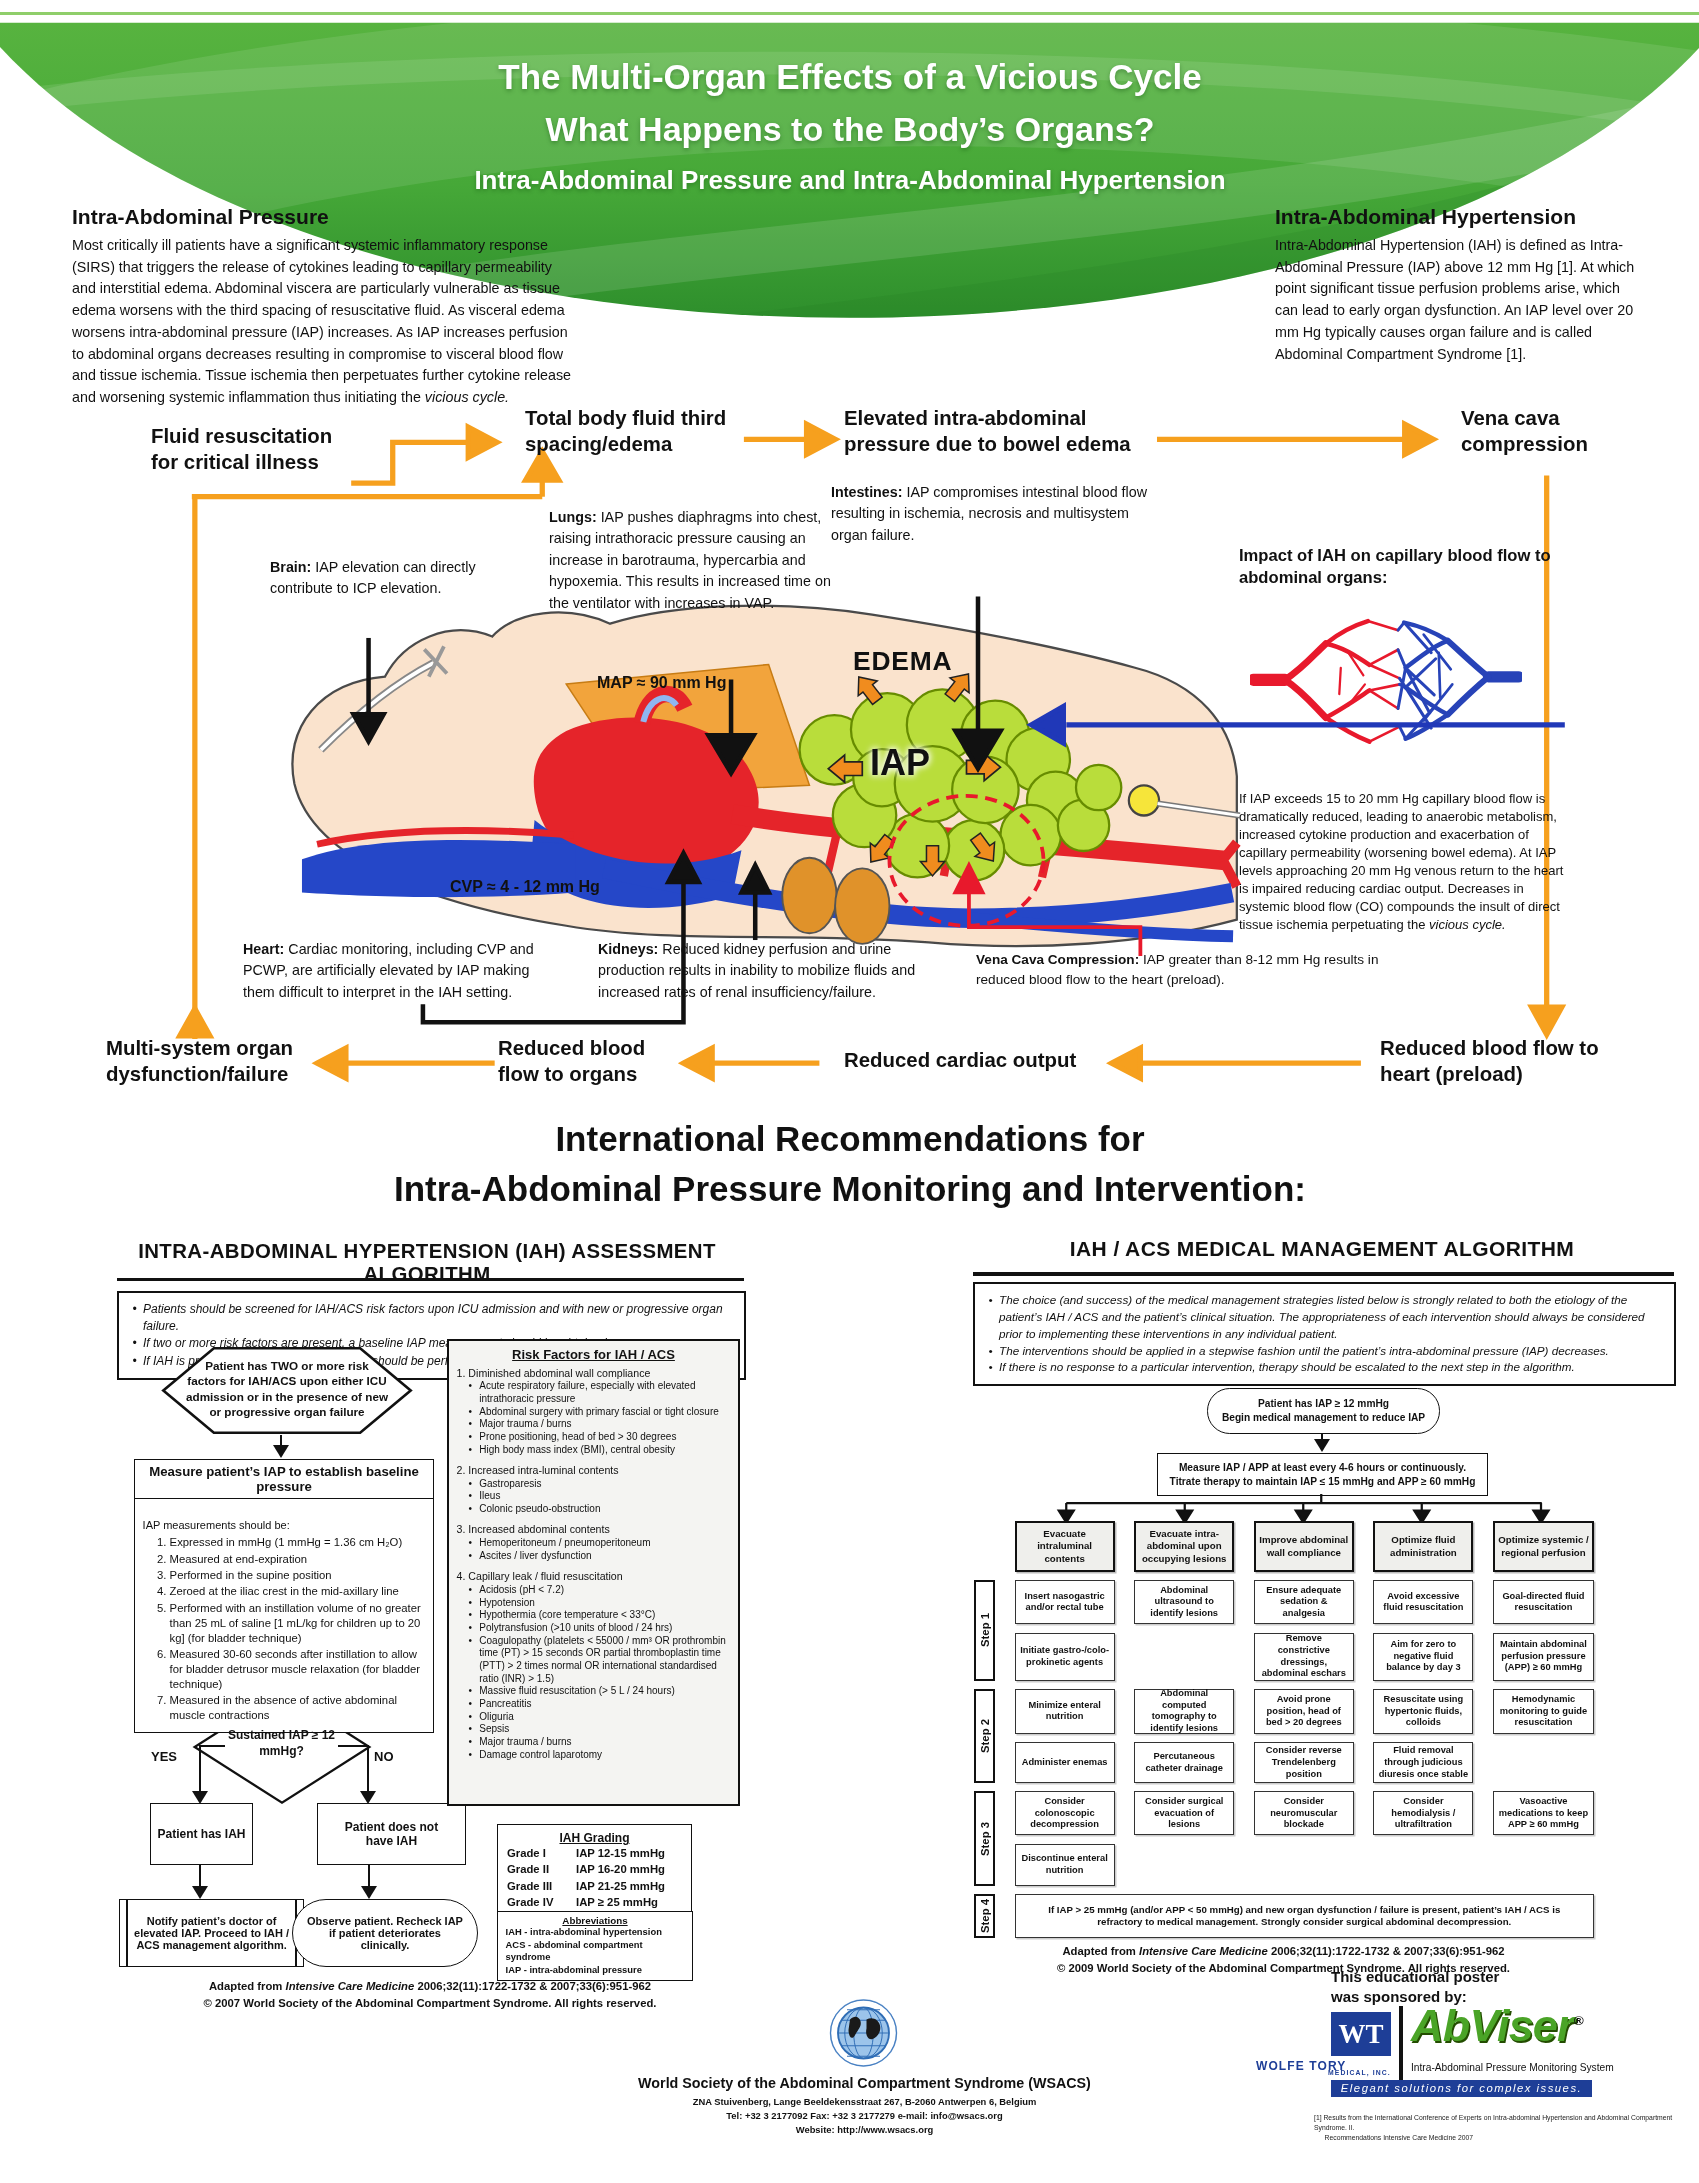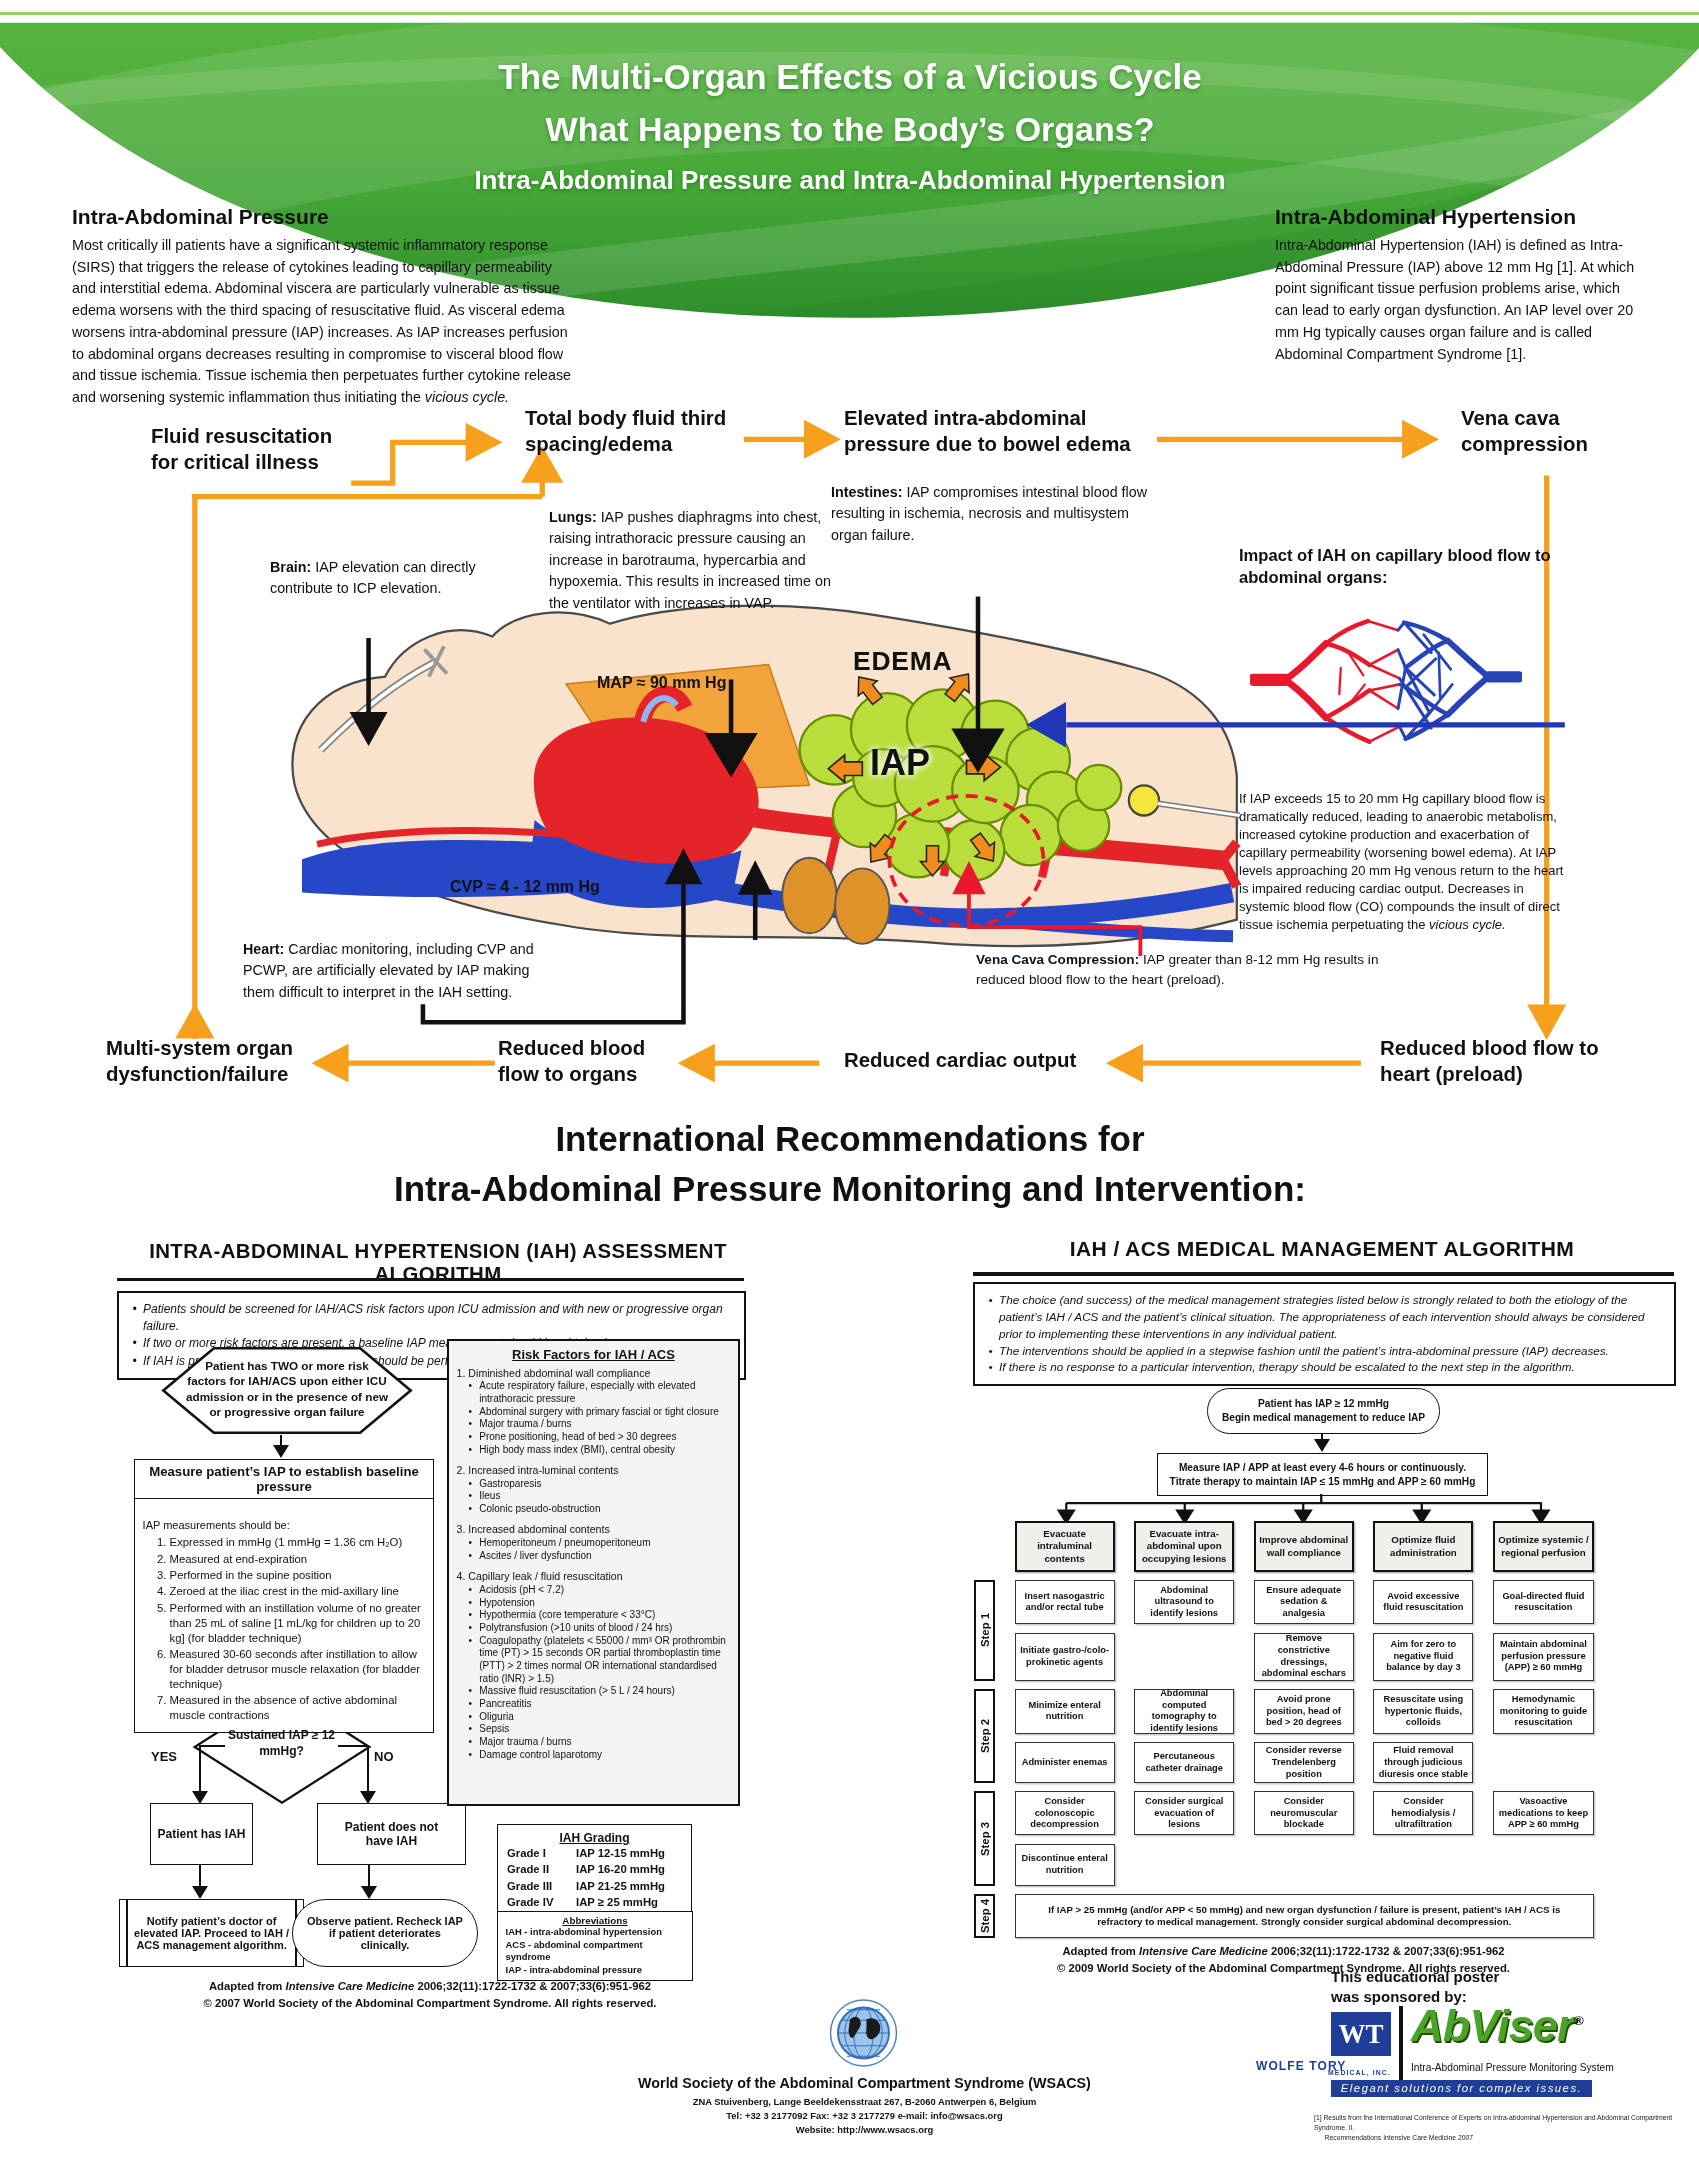--- a/index.html
+++ b/index.html
@@ -259,38 +259,41 @@
   </div>
   <div class="abs callout" style="left:525px;top:507px;width:291px;z-index:3;margin-left:24px;">
     <span class="lb">Lungs:</span><span> IAP pushes diaphragms into chest, raising intrathoracic pressure causing an increase in barotrauma, hypercarbia and hypoxemia. This results in increased time on the ventilator with increases in VAP.</span>
   </div>
   <div class="abs callout" style="left:831px;top:482px;width:325px;z-index:3;">
     <span class="lb">Intestines:</span><span> IAP compromises intestinal blood flow resulting in ischemia, necrosis and multisystem organ failure.</span>
   </div>
   <div class="abs callout" style="left:243px;top:939px;width:302px;z-index:3;">
     <span class="lb">Heart:</span><span> Cardiac monitoring, including CVP and PCWP, are artificially elevated by IAP making them difficult to interpret in the IAH setting.</span>
   </div>
+  <div class="abs callout" style="left:598px;top:939px;width:336px;z-index:3;">
+    <span class="lb">Kidneys:</span><span> Reduced kidney perfusion and urine production results in inability to mobilize fluids and increased rates of renal insufficiency/failure.</span>
+  </div>
   <div class="abs callout" style="left:976px;top:950px;width:453px;font-size:13.6px;z-index:3;">
     <span class="lb">Vena Cava Compression:</span><span> IAP greater than 8-12 mm Hg results in reduced blood flow to the heart (preload).</span>
   </div>
 
   <div class="abs b" style="left:1239px;top:545px;width:317px;font-size:16.6px;line-height:1.3;z-index:3;">Impact of IAH on capillary blood flow to abdominal organs:</div>
   <div class="abs" style="left:1239px;top:790px;width:336px;font-size:13px;line-height:1.38;z-index:3;">
     <span>If IAP exceeds 15 to 20 mm Hg capillary blood flow is dramatically reduced, leading to anaerobic metabolism, increased cytokine production and exacerbation of capillary permeability (worsening bowel edema). At IAP levels approaching 20 mm Hg venous return to the heart is impaired reducing cardiac output. Decreases in systemic blood flow (CO) compounds the insult of direct tissue ischemia perpetuating the </span><span class="i">vicious cycle.</span>
   </div>
 
   <div class="abs b" style="left:853px;top:646px;font-size:26.4px;z-index:3;letter-spacing:0.8px;">EDEMA</div>
   <div class="abs b" style="left:870px;top:742px;font-size:36px;z-index:3;text-shadow:0 0 6px #fff,0 0 9px #fff;">IAP</div>
   <div class="abs b" style="left:597px;top:674px;font-size:16px;z-index:3;">MAP ≈ 90 mm Hg</div>
   <div class="abs b" style="left:450px;top:878px;font-size:16px;z-index:3;">CVP ≈ 4 - 12 mm Hg</div>
 
   <div class="abs ctr b" style="left:0;top:1119px;width:1700px;font-size:35px;">International Recommendations for</div>
   <div class="abs ctr b" style="left:0;top:1169px;width:1700px;font-size:35px;">Intra-Abdominal Pressure Monitoring and Intervention:</div>
 
-  <div class="abs ctr panel-title" style="left:121px;top:1240px;width:634px;text-align:center;">INTRA-ABDOMINAL HYPERTENSION (IAH) ASSESSMENT ALGORITHM</div>
+  <div class="abs ctr panel-title" style="left:110px;top:1240px;width:634px;text-align:center;">INTRA-ABDOMINAL HYPERTENSION (IAH) ASSESSMENT ALGORITHM</div>
   <div class="abs rule" style="left:117px;top:1278px;width:627px;height:3px;"></div>
   <div class="abs notes-box" style="left:117px;top:1291px;width:601px;">
     <div>
         <div class="note-li">Patients should be screened for IAH/ACS risk factors upon ICU admission and with new or progressive organ failure.</div>
         <div class="note-li">If two or more risk factors are present, a baseline IAP measurement should be obtained.</div>
         <div class="note-li">If IAH is present, serial IAP measurements should be performed throughout the patient’s critical illness.</div>
       </div>
   </div>
 
   <svg class="abs" style="left:161px;top:1346px;" width="252" height="89" viewBox="0 0 334 118">

